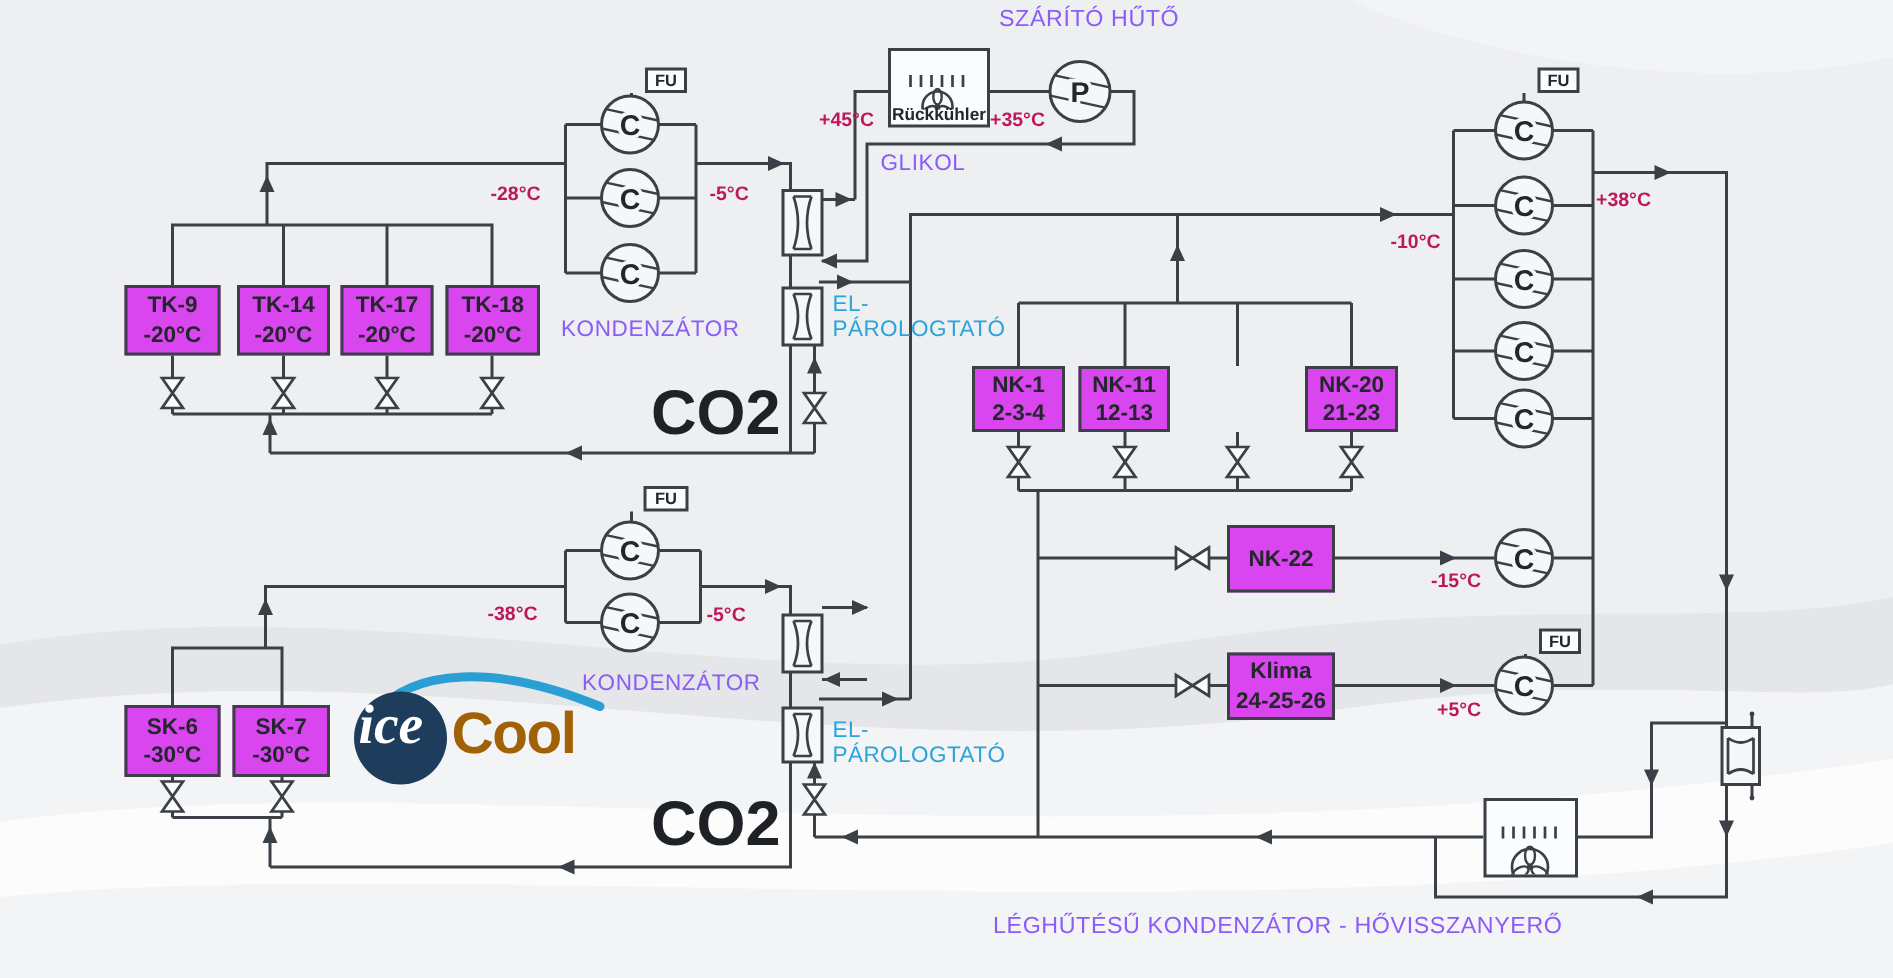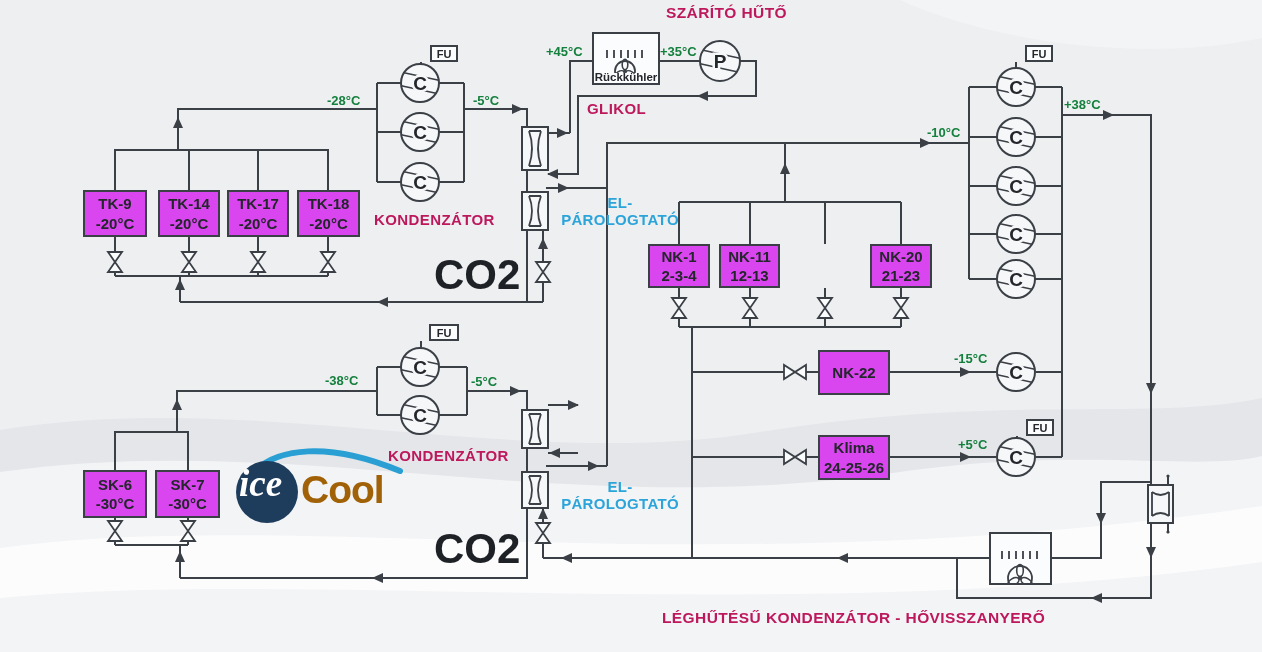--- a/index.html
+++ b/index.html
@@ -5,24 +5,24 @@
   html,body{margin:0;padding:0;background:#edeff1;}
   #stage{position:relative;width:1262px;height:652px;overflow:hidden;background:#edeff1;
          font-family:"Liberation Sans",sans-serif;}
   #bg-svg,#pipe-svg{position:absolute;left:0;top:0;}
   .ebox{position:absolute;box-sizing:border-box;background:#d946ef;border:2px solid #3b3f46;
         display:flex;flex-direction:column;align-items:center;justify-content:center;
         font-weight:bold;font-size:15px;color:#23262b;line-height:1.3;text-align:center;}
   .fu{position:absolute;box-sizing:border-box;background:#fbfcfd;border:2px solid #3b3f46;
       display:flex;align-items:center;justify-content:center;
       font-weight:bold;font-size:11px;color:#23262b;margin-left:23px;}
-  .temp{position:absolute;font-size:13px;font-weight:bold;color:#15803d;white-space:nowrap;}
-  .cyan{position:absolute;color:#be185d;font-weight:bold;font-size:15px;letter-spacing:.4px;white-space:nowrap;}
-  .cyan-center{position:absolute;color:#2ba4da;font-weight:bold;font-size:15px;letter-spacing:.3px;
-               width:130px;text-align:center;line-height:1.15;}
+  .temp{position:absolute;font-size:13px;font-weight:bold;color:#be185d;white-space:nowrap;margin-top:28px;}
+  .cyan{position:absolute;color:#8b5cf6;font-weight:normal;font-size:15px;letter-spacing:.4px;white-space:nowrap;}
+  .cyan-center{position:absolute;color:#2ba4da;font-weight:normal;font-size:15px;letter-spacing:.3px;
+               width:130px;line-height:1.15;}
   .chem{position:absolute;font-size:42px;font-weight:600;color:#1e2126;letter-spacing:0;white-space:nowrap;}
   .unitbox{position:absolute;box-sizing:border-box;background:#fbfcfd;border:2px solid #3b3f46;
            display:flex;flex-direction:column;align-items:center;justify-content:flex-start;padding-top:14px;}
   .unitbox .cap{font-weight:bold;font-size:11.5px;color:#23262b;margin-top:-2px;}
   #logo{position:absolute;left:230px;top:440px;width:185px;height:95px;}
   #logo .ball{position:absolute;left:6px;top:21px;width:62px;height:62px;border-radius:50%;background:#1e3c5c;}
   #logo .ice{position:absolute;left:9px;top:22px;font-family:"Liberation Serif",serif;font-style:italic;
              font-weight:bold;font-size:37px;color:#ffffff;}
   #logo .cool{position:absolute;left:71px;top:28px;font-size:39px;font-weight:bold;color:#a16207;letter-spacing:-1px;}
 </style>

